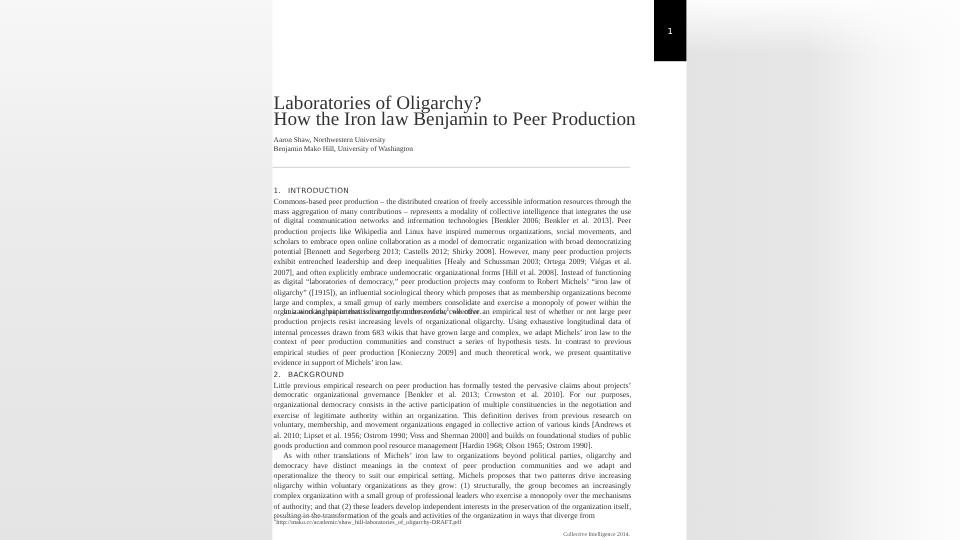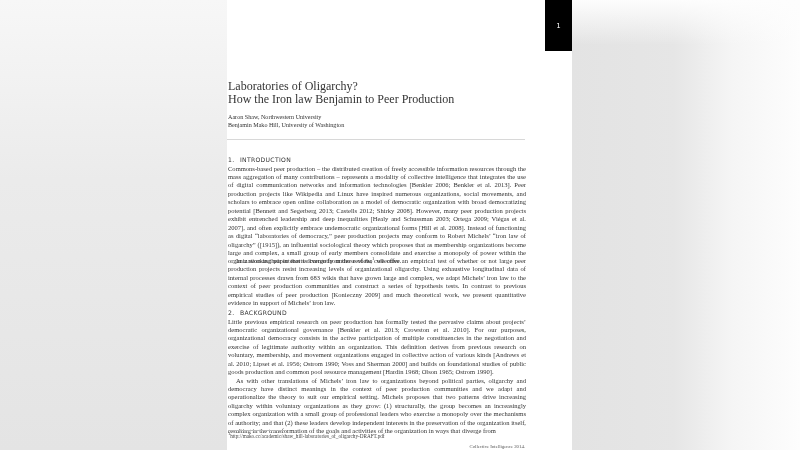--- a/index.html
+++ b/index.html
@@ -25,21 +25,21 @@
     background:#ffffff; overflow:hidden; color:#2a2a2a;
   }
   .page-badge {
     position:absolute; left:545px; top:0; width:27px; height:51px;
     background:#000; color:#fff;
     font-family:"DejaVu Sans", sans-serif; font-size:7px;
     display:flex; align-items:center; justify-content:center;
   }
   .title {
     position:absolute; left:1px; top:80px; width:340px;
-    font-size:12px; line-height:13px; color:#333; font-weight:normal;
+    font-size:16px; line-height:13px; color:#333; font-weight:normal;
   }
   .authors {
     position:absolute; left:1px; top:113px; font-size:6.1px; line-height:8px; color:#333;
   }
   .rule {
     position:absolute; left:0; top:139px; width:298px; height:1px; background:#d8d8d8;
   }
   .section-head {
     position:absolute; left:1px; font-family:"DejaVu Sans", sans-serif;
     font-size:6.1px; letter-spacing:0.3px; color:#333;

